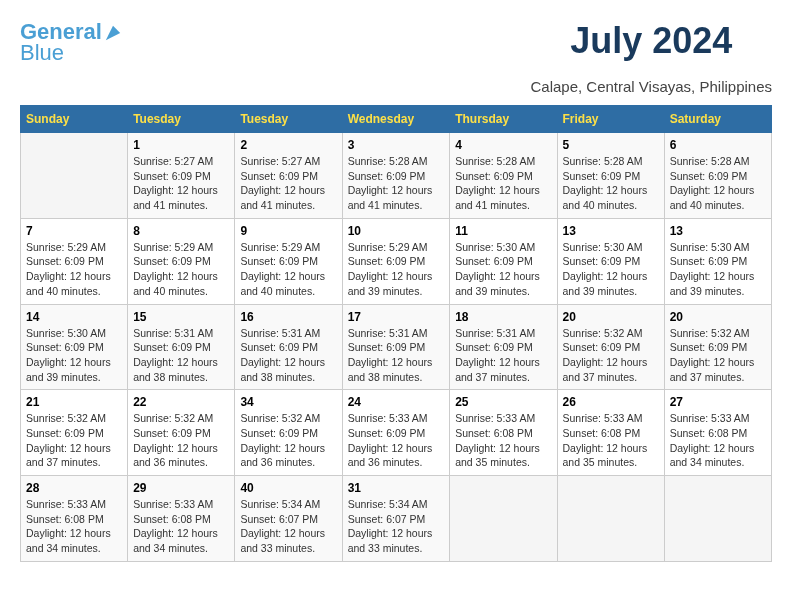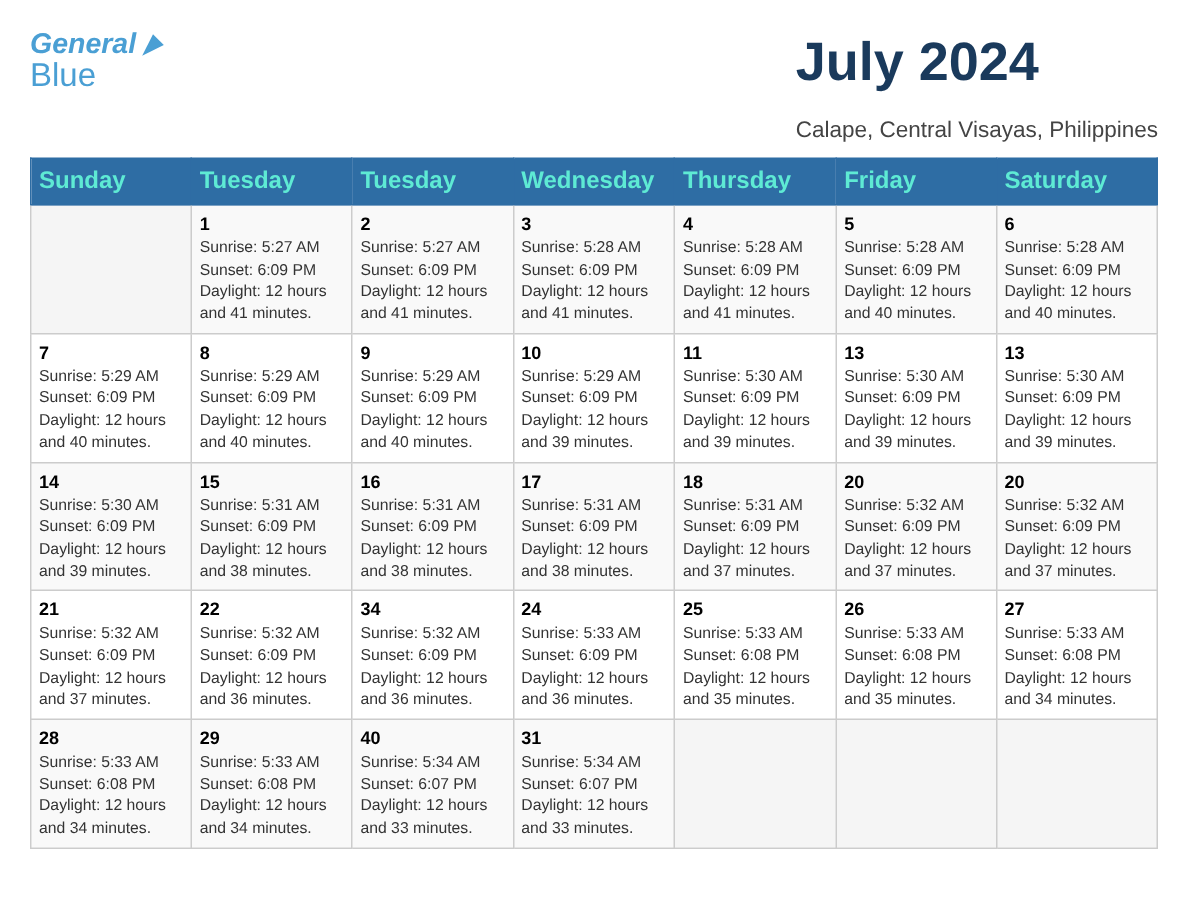--- a/index.html
+++ b/index.html
@@ -14,58 +14,57 @@
       display: flex;
       justify-content: space-between;
       align-items: flex-start;
       margin-bottom: 10px;
     }
     .logo {
       display: flex;
       align-items: center;
     }
     .logo-text {
-      font-size: 19px;
+      font-size: 22px;
       font-weight: bold;
       color: #1a3a5c;
       line-height: 1.1;
-      font-style: italic;
     }
     .logo-text span {
       color: #4a9fd4;
     }
     .logo-icon {
       width: 18px;
       height: 18px;
       margin-left: 2px;
     }
     .title-section {
-      text-align: left;
+      text-align: center;
     }
     .main-title {
       font-size: 36px;
       font-weight: bold;
       color: #1a3a5c;
     }
     .subtitle {
       font-size: 15px;
       color: #444;
       margin-top: 16px;
     }
     table {
       width: 100%;
       border-collapse: collapse;
       font-size: 11px;
     }
     thead tr th {
       background-color: #2e6da4;
-      color: #5eead4;
+      color: #fde047;
       padding: 6px 5px;
       text-align: left;
-      font-size: 16px;
+      font-size: 12px;
       font-weight: bold;
       border: 1px solid #2e6da4;
     }
     tbody tr td {
       border: 1px solid #ccc;
       padding: 5px 5px;
       vertical-align: top;
       width: 108px;
       background: #fff;
     }

